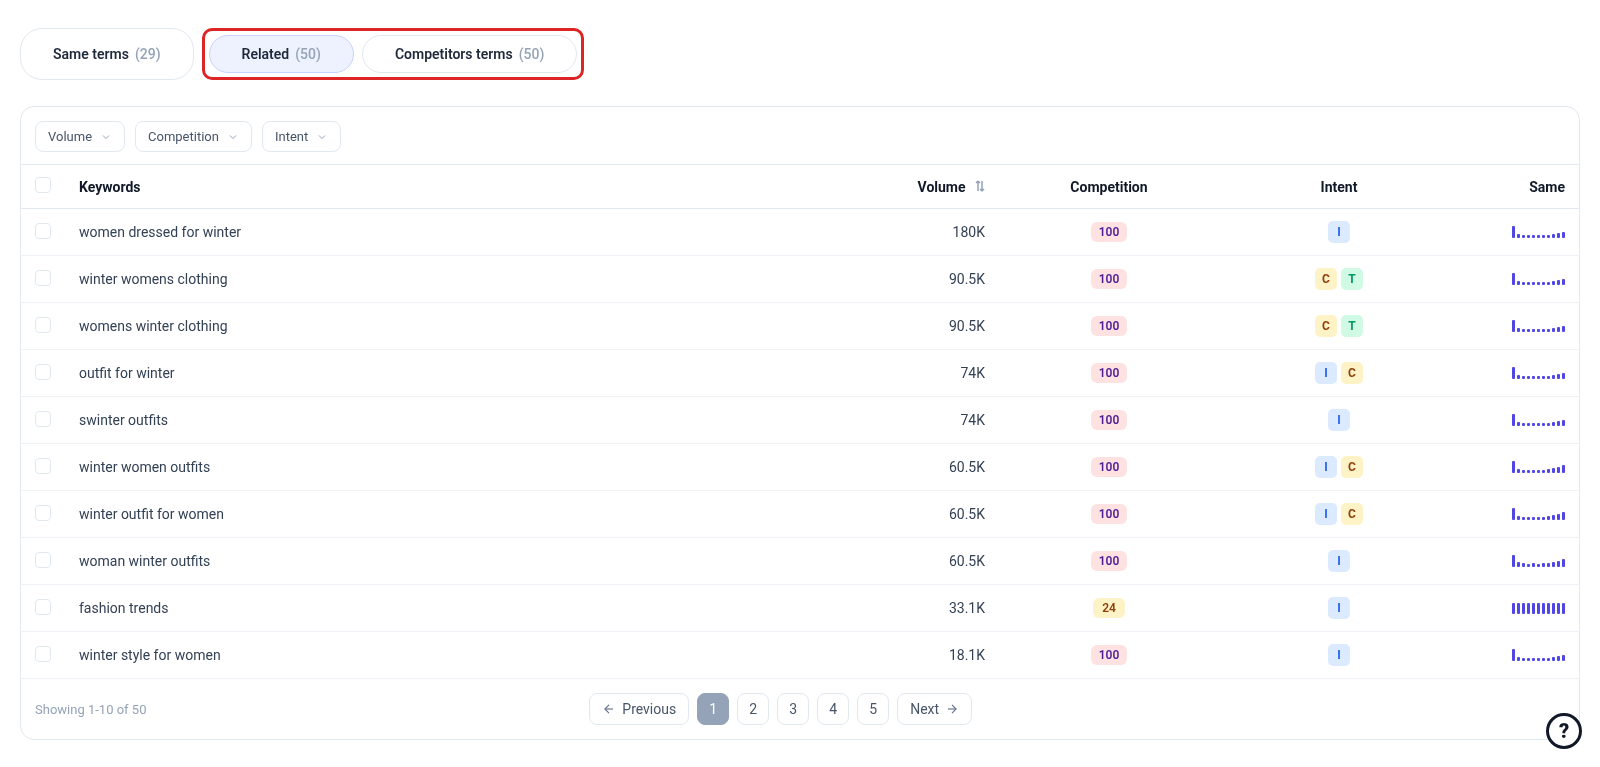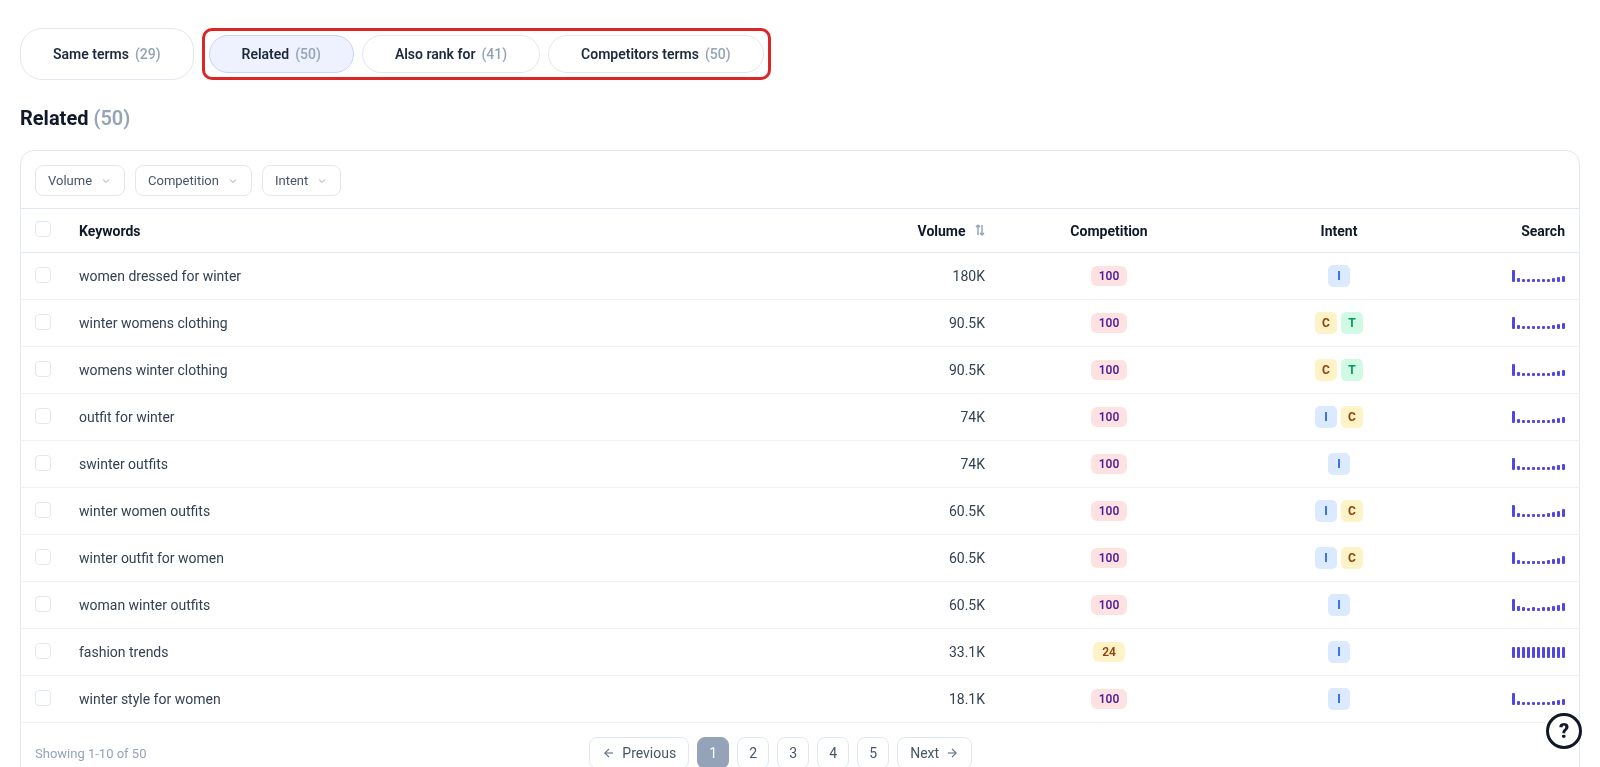--- a/index.html
+++ b/index.html
@@ -170,35 +170,27 @@
     <div class="tab">
       <span>Same terms</span>
       <span class="count">(29)</span>
     </div>
     <div class="highlight-box">
       <div class="tab active">
         <span>Related</span>
         <span class="count">(50)</span>
       </div>
       <div class="tab">
-        <span>Also rank for</span>
-        <span class="count">(41)</span>
-      </div>
-      <div class="tab">
         <span>Competitors terms</span>
         <span class="count">(50)</span>
       </div>
     </div>
   </div>
 
 <div class="section-head">
-  <div class="section-title">
-    <span>Related</span>
-    <span class="count">(50)</span>
-  </div>
 </div>
 
 <div class="panel">
   <div class="panel-top">
     <div class="filters">
         <div class="filter-btn">
           <span>Volume</span>
           <svg width="12" height="12" viewBox="0 0 24 24" fill="none" stroke="#94a3b8" stroke-width="2">
             <polyline points="6 9 12 15 18 9"></polyline>
           </svg>
@@ -226,21 +218,21 @@
         <th class="right col-vol">
           <span>Volume</span>
           <span class="sort-icon">
             <svg width="10" height="12" viewBox="0 0 10 12" fill="none" stroke="currentColor" stroke-width="1.5">
                 <path d="M3 1 L3 11 M3 1 L1 3 M3 1 L5 3 M7 11 L7 1 M7 11 L5 9 M7 11 L9 9"></path>
               </svg>
           </span>
         </th>
         <th class="center col-comp"><span>Competition</span></th>
         <th class="center col-intent"><span>Intent</span></th>
-        <th class="right col-trend"><span>Search</span></th>
+        <th class="right col-trend"><span>Same</span></th>
       </tr>
     </thead>
     <tbody>
         <tr>
           <td><span class="chk"></span></td>
           <td>women dressed for winter</td>
           <td class="right">180K</td>
           <td class="center"><span class="badge red">100</span></td>
           <td class="center">
             <div class="intent-cell">

